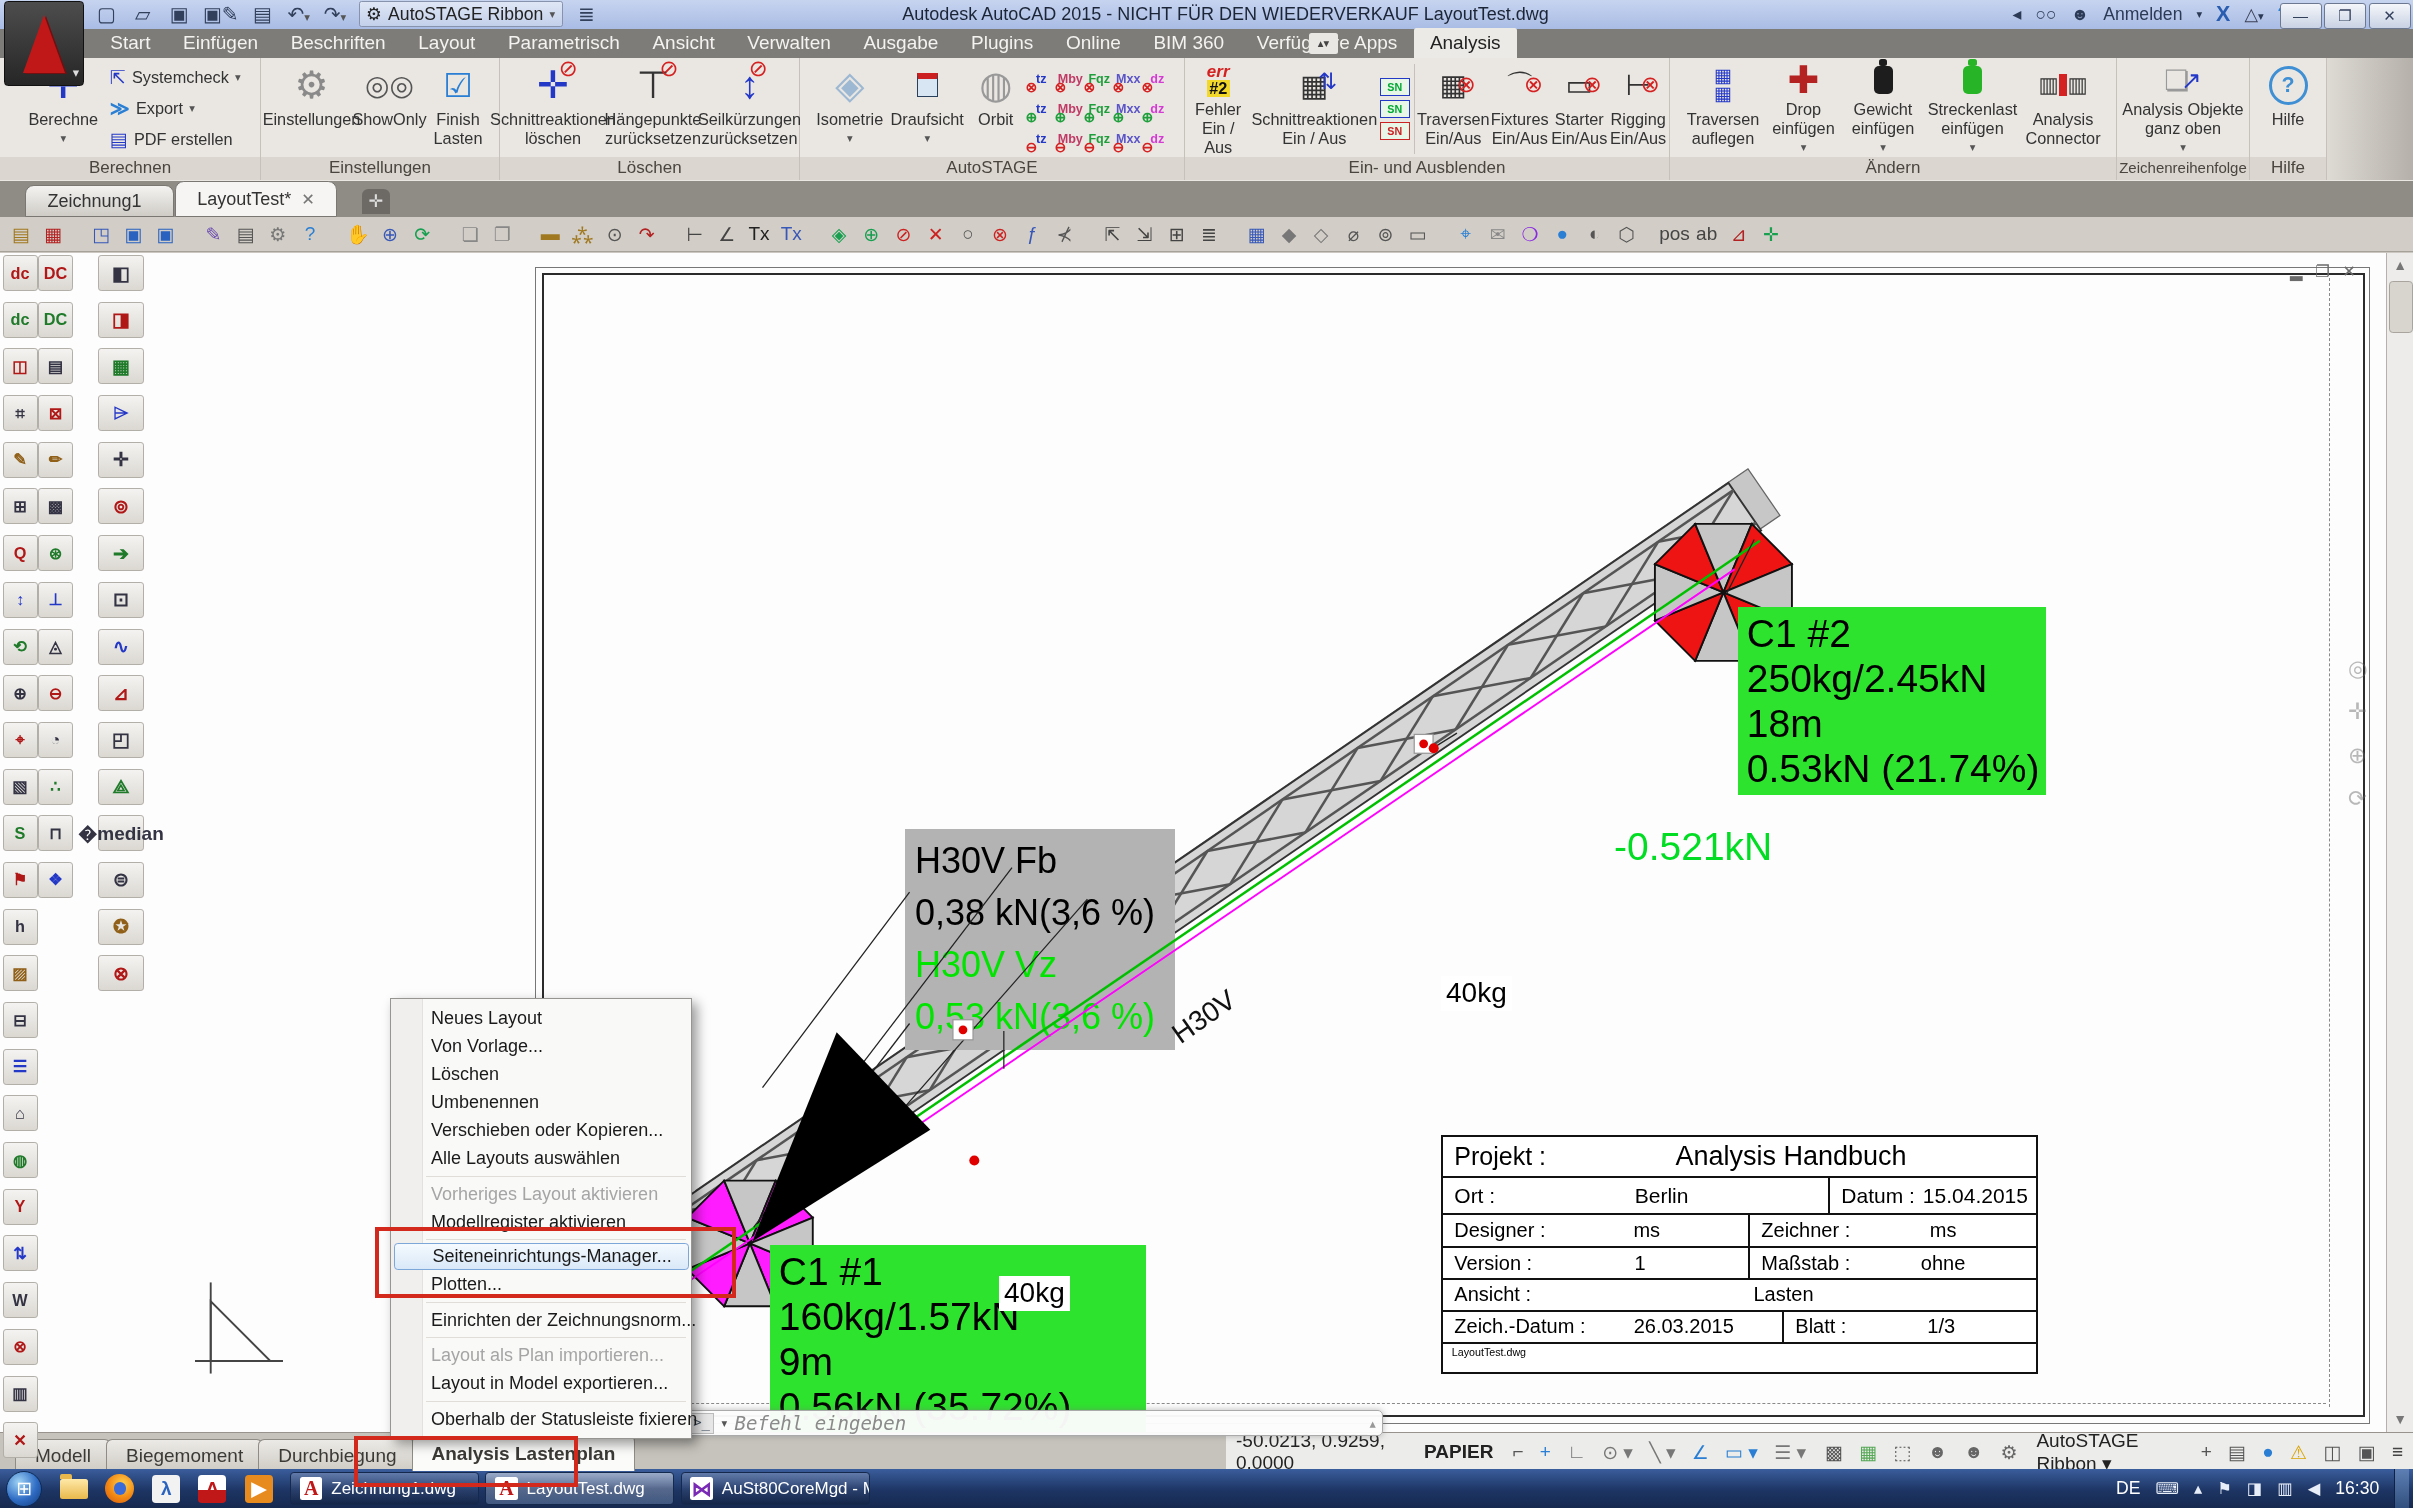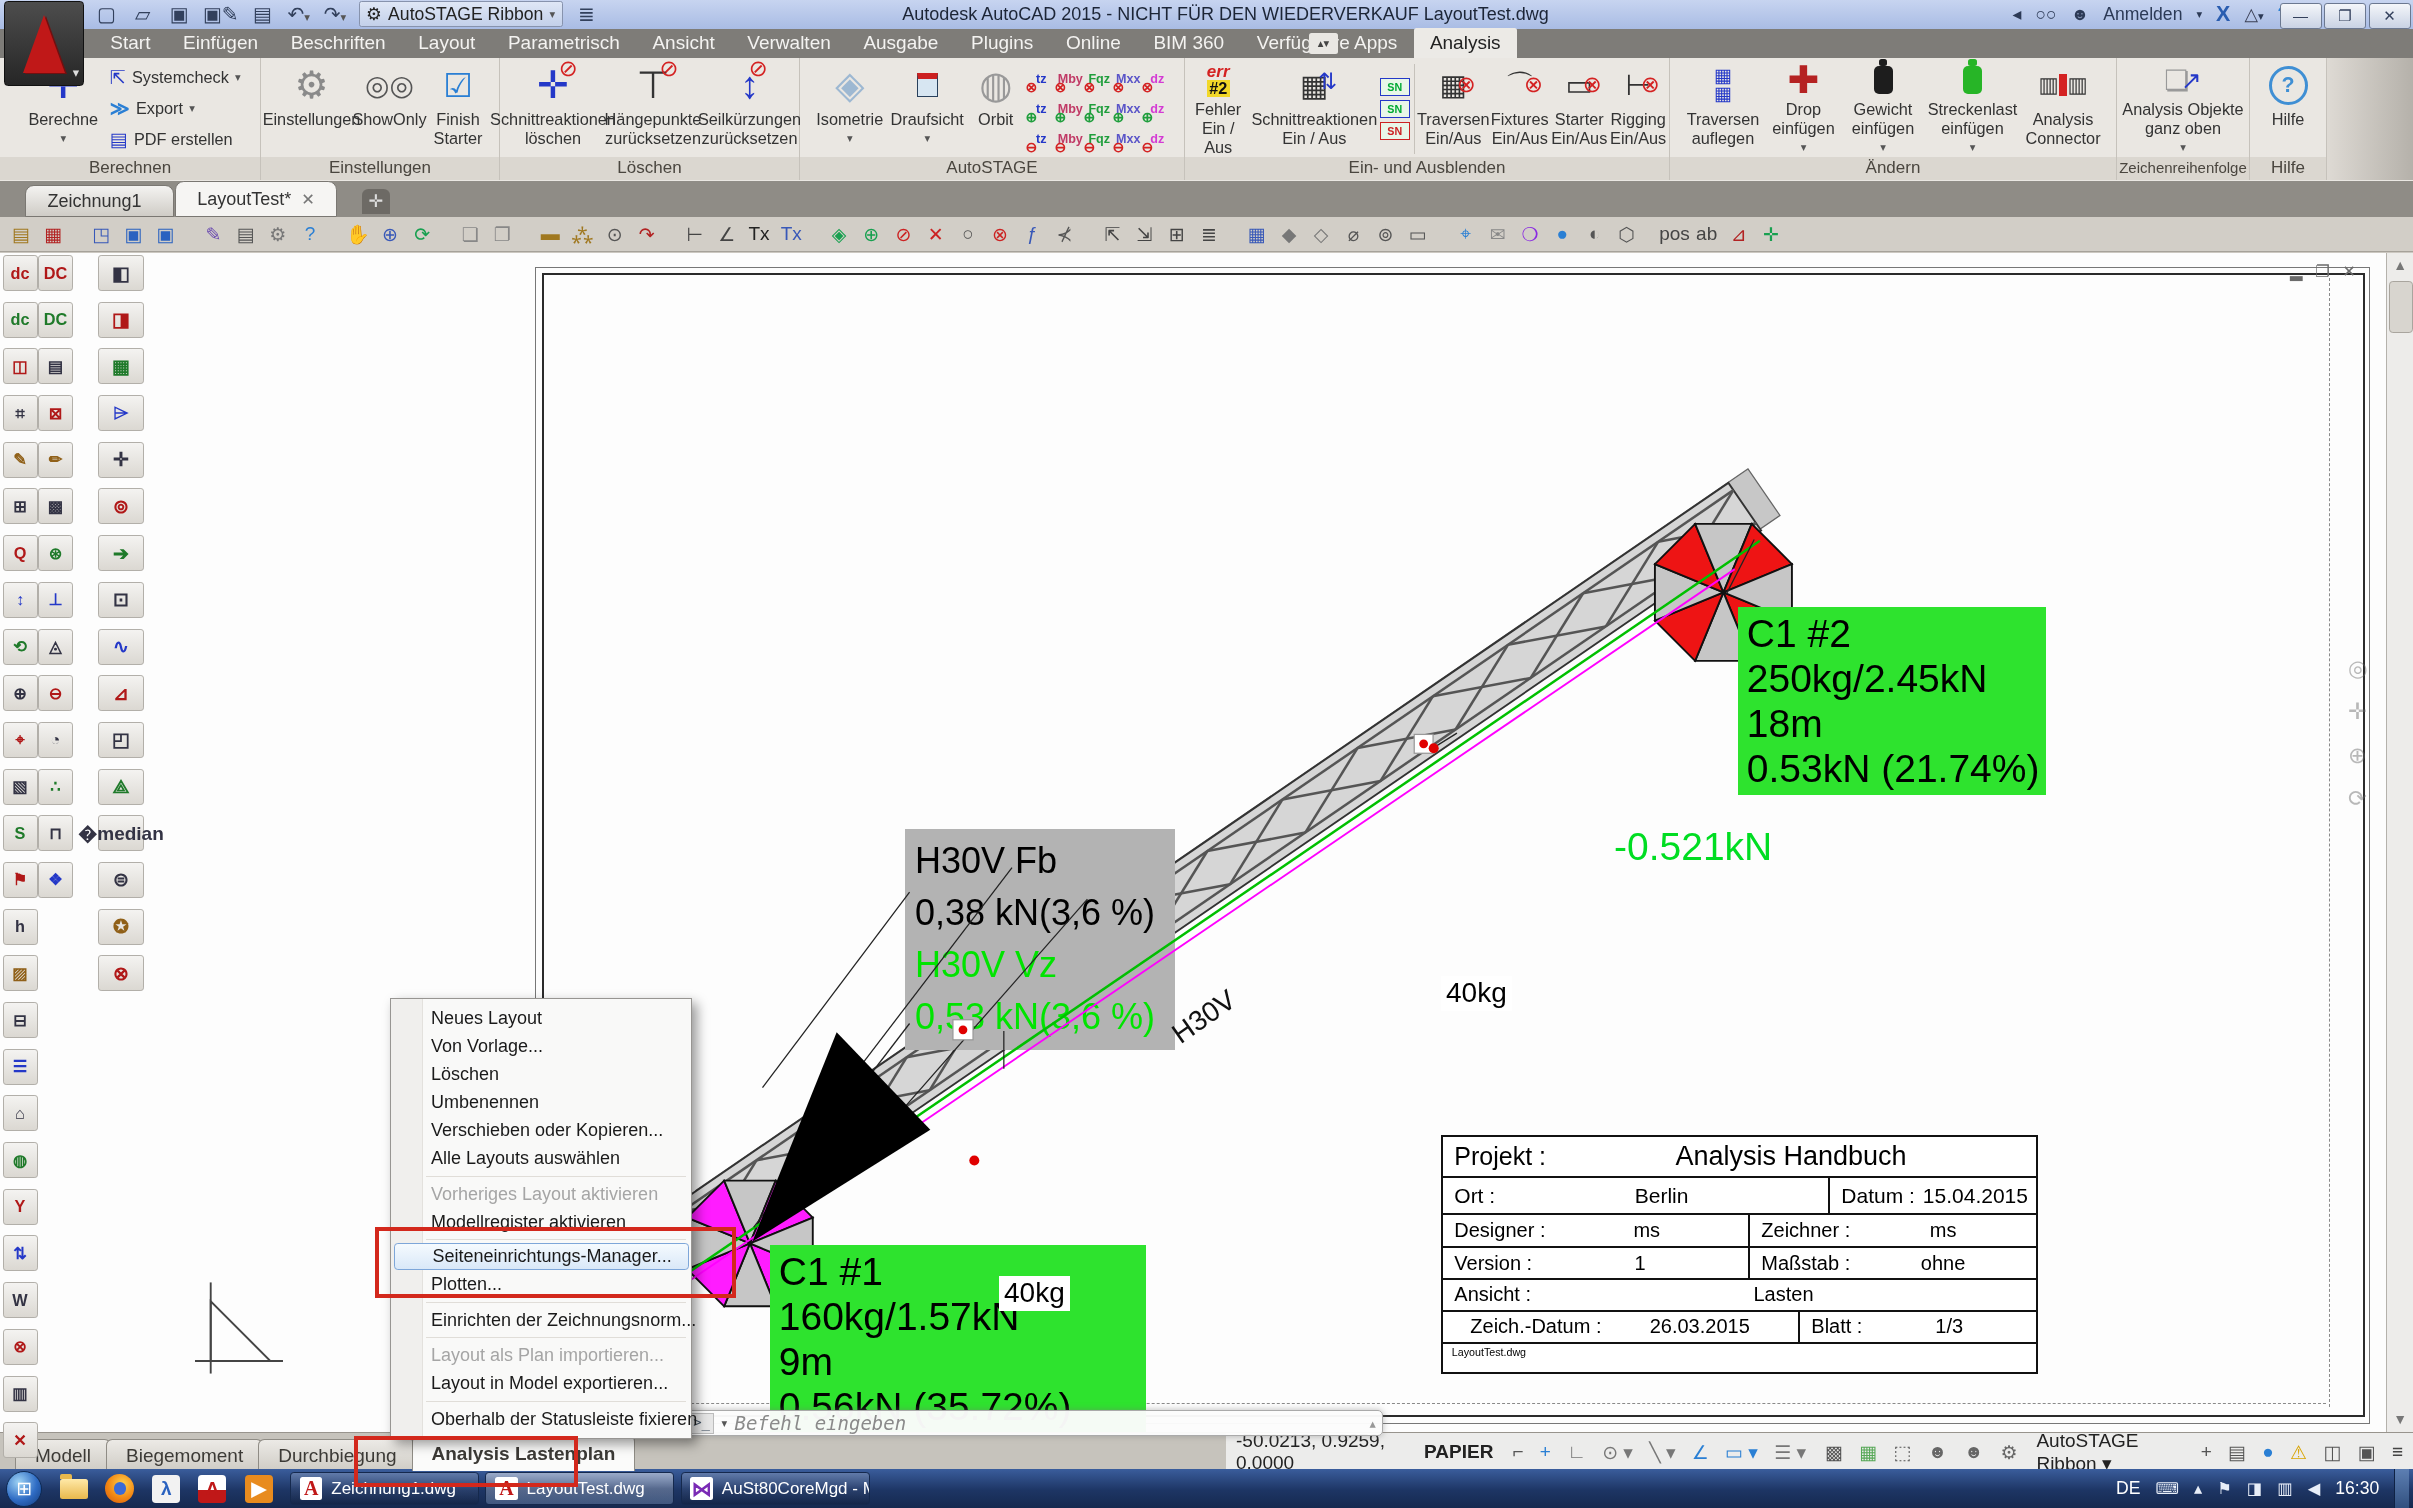--- a/index.html
+++ b/index.html
@@ -273,21 +273,21 @@
         <div class="bb" style="width:69px;">
           <div class="bbi">
               <span style="font-size:28px;color:#555;">◎◎</span>
             </div>
           <span>ShowOnly</span>
           </div>
         <div class="bb" style="width:63px;">
           <div class="bbi">
               <span style="font-size:33px;color:#2a7fd4;">☑</span>
             </div>
-          <span>Finish Starter</span>
+          <span>Finish Lasten</span>
           </div>
       </div>
       <div class="foot">Einstellungen</div>
     </div>
 
     <div class="rp" style="left:500px;width:300px;">
       <div class="body">
         <div class="bb" style="width:101px;">
           <div class="bbi">
               <span class="gicon" style="color:#2438c8;">✛</span>
@@ -771,21 +771,21 @@
         <div style="flex:1;display:flex;align-items:center;">
           <span style="padding-left:11.3px;">Maßstab :</span>
           <span style="flex:1;text-align:center;">ohne</span>
           </div>
       </div>
       <div style="display:flex;height:29.5px;align-items:center;border-bottom:2.5px solid #111;font-size:20px;">
         <span style="padding-left:11.3px;">Ansicht :</span>
         <span style="flex:1;text-align:center;">Lasten</span>
       </div>
       <div style="display:flex;height:30px;border-bottom:2.5px solid #111;font-size:20px;">
-        <div style="width:339px;display:flex;align-items:center;border-right:2.5px solid #111;margin-left:16px;">
+        <div style="width:339px;display:flex;align-items:center;border-right:2.5px solid #111;">
           <span style="padding-left:11.3px;">Zeich.-Datum :</span>
           <span style="flex:1;text-align:center;">26.03.2015</span>
           </div>
         <div style="flex:1;display:flex;align-items:center;">
           <span style="padding-left:11.3px;">Blatt :</span>
           <span style="flex:1;text-align:center;">1/3</span>
           </div>
       </div>
       <div style="height:28px;font-size:10.7px;padding:2.5px 0 0 8.8px;box-sizing:border-box;">LayoutTest.dwg</div>
     </div>

